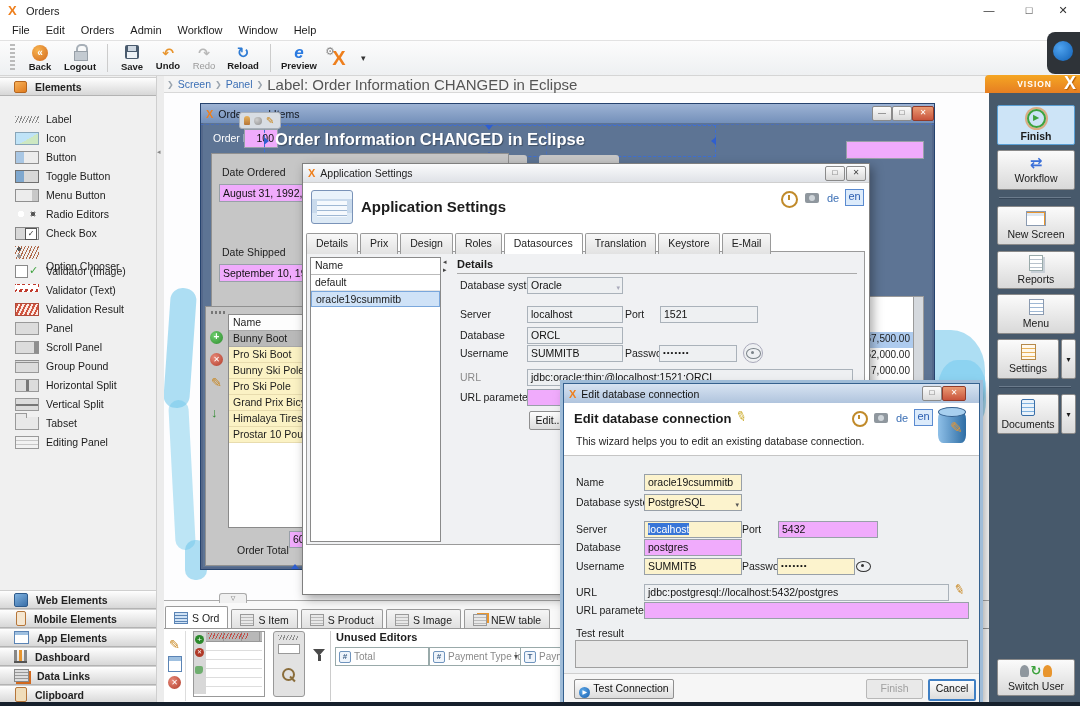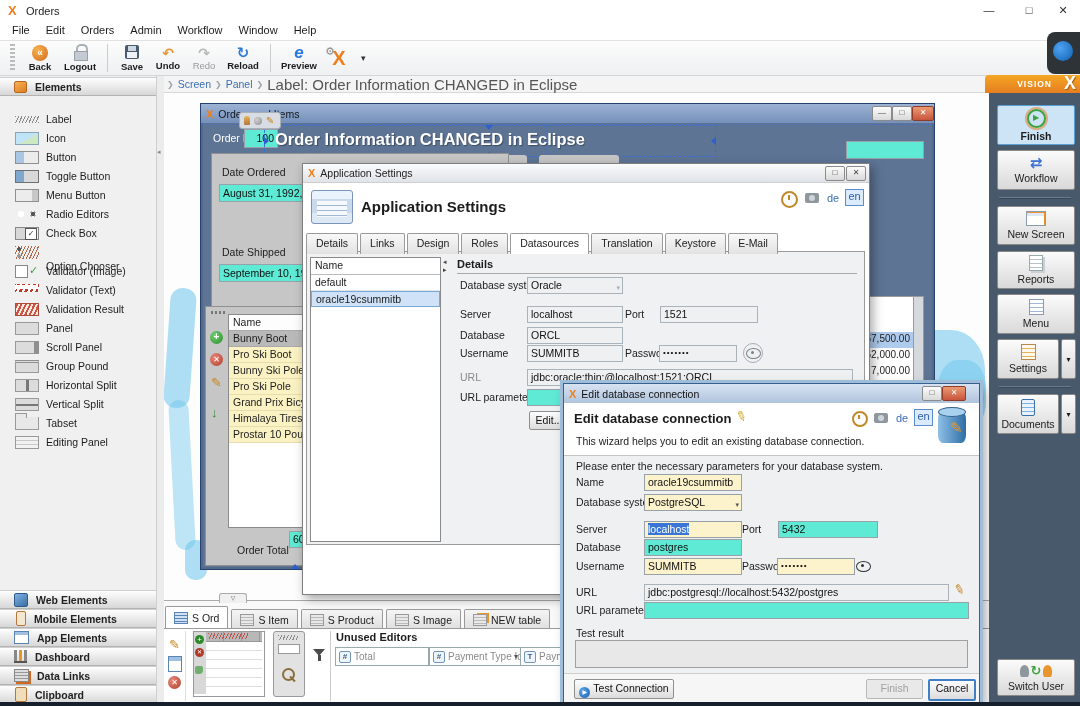--- a/index.html
+++ b/index.html
@@ -1,21 +1,21 @@
 <!DOCTYPE html>
 <html><head>
 <meta charset="utf-8">
 <style>
   html,body{margin:0;padding:0;background:#888}
   .app{position:relative;width:1080px;height:706px;background:#fff;overflow:hidden;
        font-family:"Liberation Sans","DejaVu Sans",sans-serif;font-size:11px;color:#1c1c1c;margin:0 auto}
   .a{position:absolute}
   .xlogo{font-weight:bold;color:#ee7f1d}
   .lbl{position:absolute;font-size:10.5px;white-space:nowrap;color:#1c1c1c}
-  .fld{position:absolute;height:15px;background:#5eead4;border:1px solid #98a0a8;font-size:10.5px;
+  .fld{position:absolute;height:15px;background:#f0abfc;border:1px solid #98a0a8;font-size:10.5px;
        line-height:15px;padding:0 3px;white-space:nowrap;overflow:hidden;color:#111;box-sizing:content-box}
   .fld.y{background:#fcf3cd}
   .fld.g{background:#eef0f2;border-color:#aab2ba}
   .btn{position:absolute;background:linear-gradient(#fdfdfd,#dcdcdc);border:1px solid #8f8f8f;border-radius:2px;
        font-size:10.5px;text-align:center;color:#111;line-height:17px}
   .wbtn{position:absolute;width:18px;height:13px;border:1px solid #8a8a8a;border-radius:2px;
         background:linear-gradient(#fcfcfc,#d9d9d9);font-size:8px;line-height:11px;text-align:center;color:#444}
   .wbtn.red{background:linear-gradient(#ea9a73,#c8543c);border-color:#923a28;color:#fff}
   .dd{position:absolute;right:2px;top:2px;font-size:7px;color:#555}
   .eye{position:absolute;width:13px;height:9px;border:1px solid #333;border-radius:50%}
@@ -407,21 +407,21 @@
         <span style="position:absolute;left:5px;top:2px;width:2px;height:5px;background:#c08a2a"></span>
         </span>
       <span style="position:absolute;left:502px;top:10px;width:14px;height:10px;background:#8f979e;border-radius:2px">
         <span style="position:absolute;left:4px;top:2px;width:6px;height:6px;background:#cfd5da;border-radius:50%"></span>
         </span>
       <span style="position:absolute;left:524px;top:9px;color:#3b6fb5;font-size:11px">de</span>
       <span style="position:absolute;left:542px;top:6px;width:17px;height:15px;border:1px solid #5b8bd0;background:#dcebfb;color:#2a5db0;font-size:11px;text-align:center">en</span>
     </div>
     <div class="a" style="left:3px;top:69px;display:flex;gap:2px;z-index:2">
       <span class="tab">Details</span>
-      <span class="tab">Links</span>
+      <span class="tab">Prix</span>
       <span class="tab">Design</span>
       <span class="tab">Roles</span>
       <span class="tab on">Datasources</span>
       <span class="tab">Translation</span>
       <span class="tab">Keystore</span>
       <span class="tab">E-Mail</span>
     </div>
     <div class="a" style="left:3px;top:87px;width:559px;height:294px;background:#f0f1f3;border:1px solid #9a9a9a;box-sizing:border-box">
 
       <div class="a" style="left:3px;top:5px;width:129px;height:283px;background:#fff;border:1px solid #8a8a8a">
@@ -482,21 +482,20 @@
         </span>
       <span style="position:absolute;left:332px;top:9px;color:#3b6fb5;font-size:11px">de</span>
       <span style="position:absolute;left:350px;top:6px;width:17px;height:15px;border:1px solid #5b8bd0;background:#dcebfb;color:#2a5db0;font-size:11px;text-align:center">en</span>
       <span style="position:absolute;left:374px;top:4px;width:28px;height:38px">
         <span style="position:absolute;left:0;top:4px;width:28px;height:32px;background:linear-gradient(90deg,#8fc0e8,#2e6da4);border-radius:5px/8px"></span>
         <span style="position:absolute;left:0;top:0;width:28px;height:10px;background:#a8d0ef;border:1px solid #35618f;border-radius:50%;box-sizing:border-box"></span>
         <span style="position:absolute;left:12px;top:12px;color:#e8952e;font-size:15px">✎</span>
       </span>
     </div>
     <div class="a" style="left:0;top:72px;width:415px;height:217px;background:#eef0f2">
-      <span style="position:absolute;left:12px;top:4px;font-size:10.5px">Please enter the necessary parameters for your database system.</span>
       <span class="lbl" style="left:12px;top:20px">Name</span>
       <div class="fld y" style="left:80px;top:18px;width:90px">oracle19csummitb</div>
       <span class="lbl" style="left:12px;top:40px">Database system</span>
       <div class="fld y" style="left:80px;top:38px;width:90px">
         <span>PostgreSQL</span>
         <span class="dd">▾</span>
       </div>
       <span class="lbl" style="left:12px;top:67px">Server</span>
       <div class="fld y" style="left:80px;top:65px;width:90px">
         <span style="background:#3875d7;color:#fff">localhost</span>

